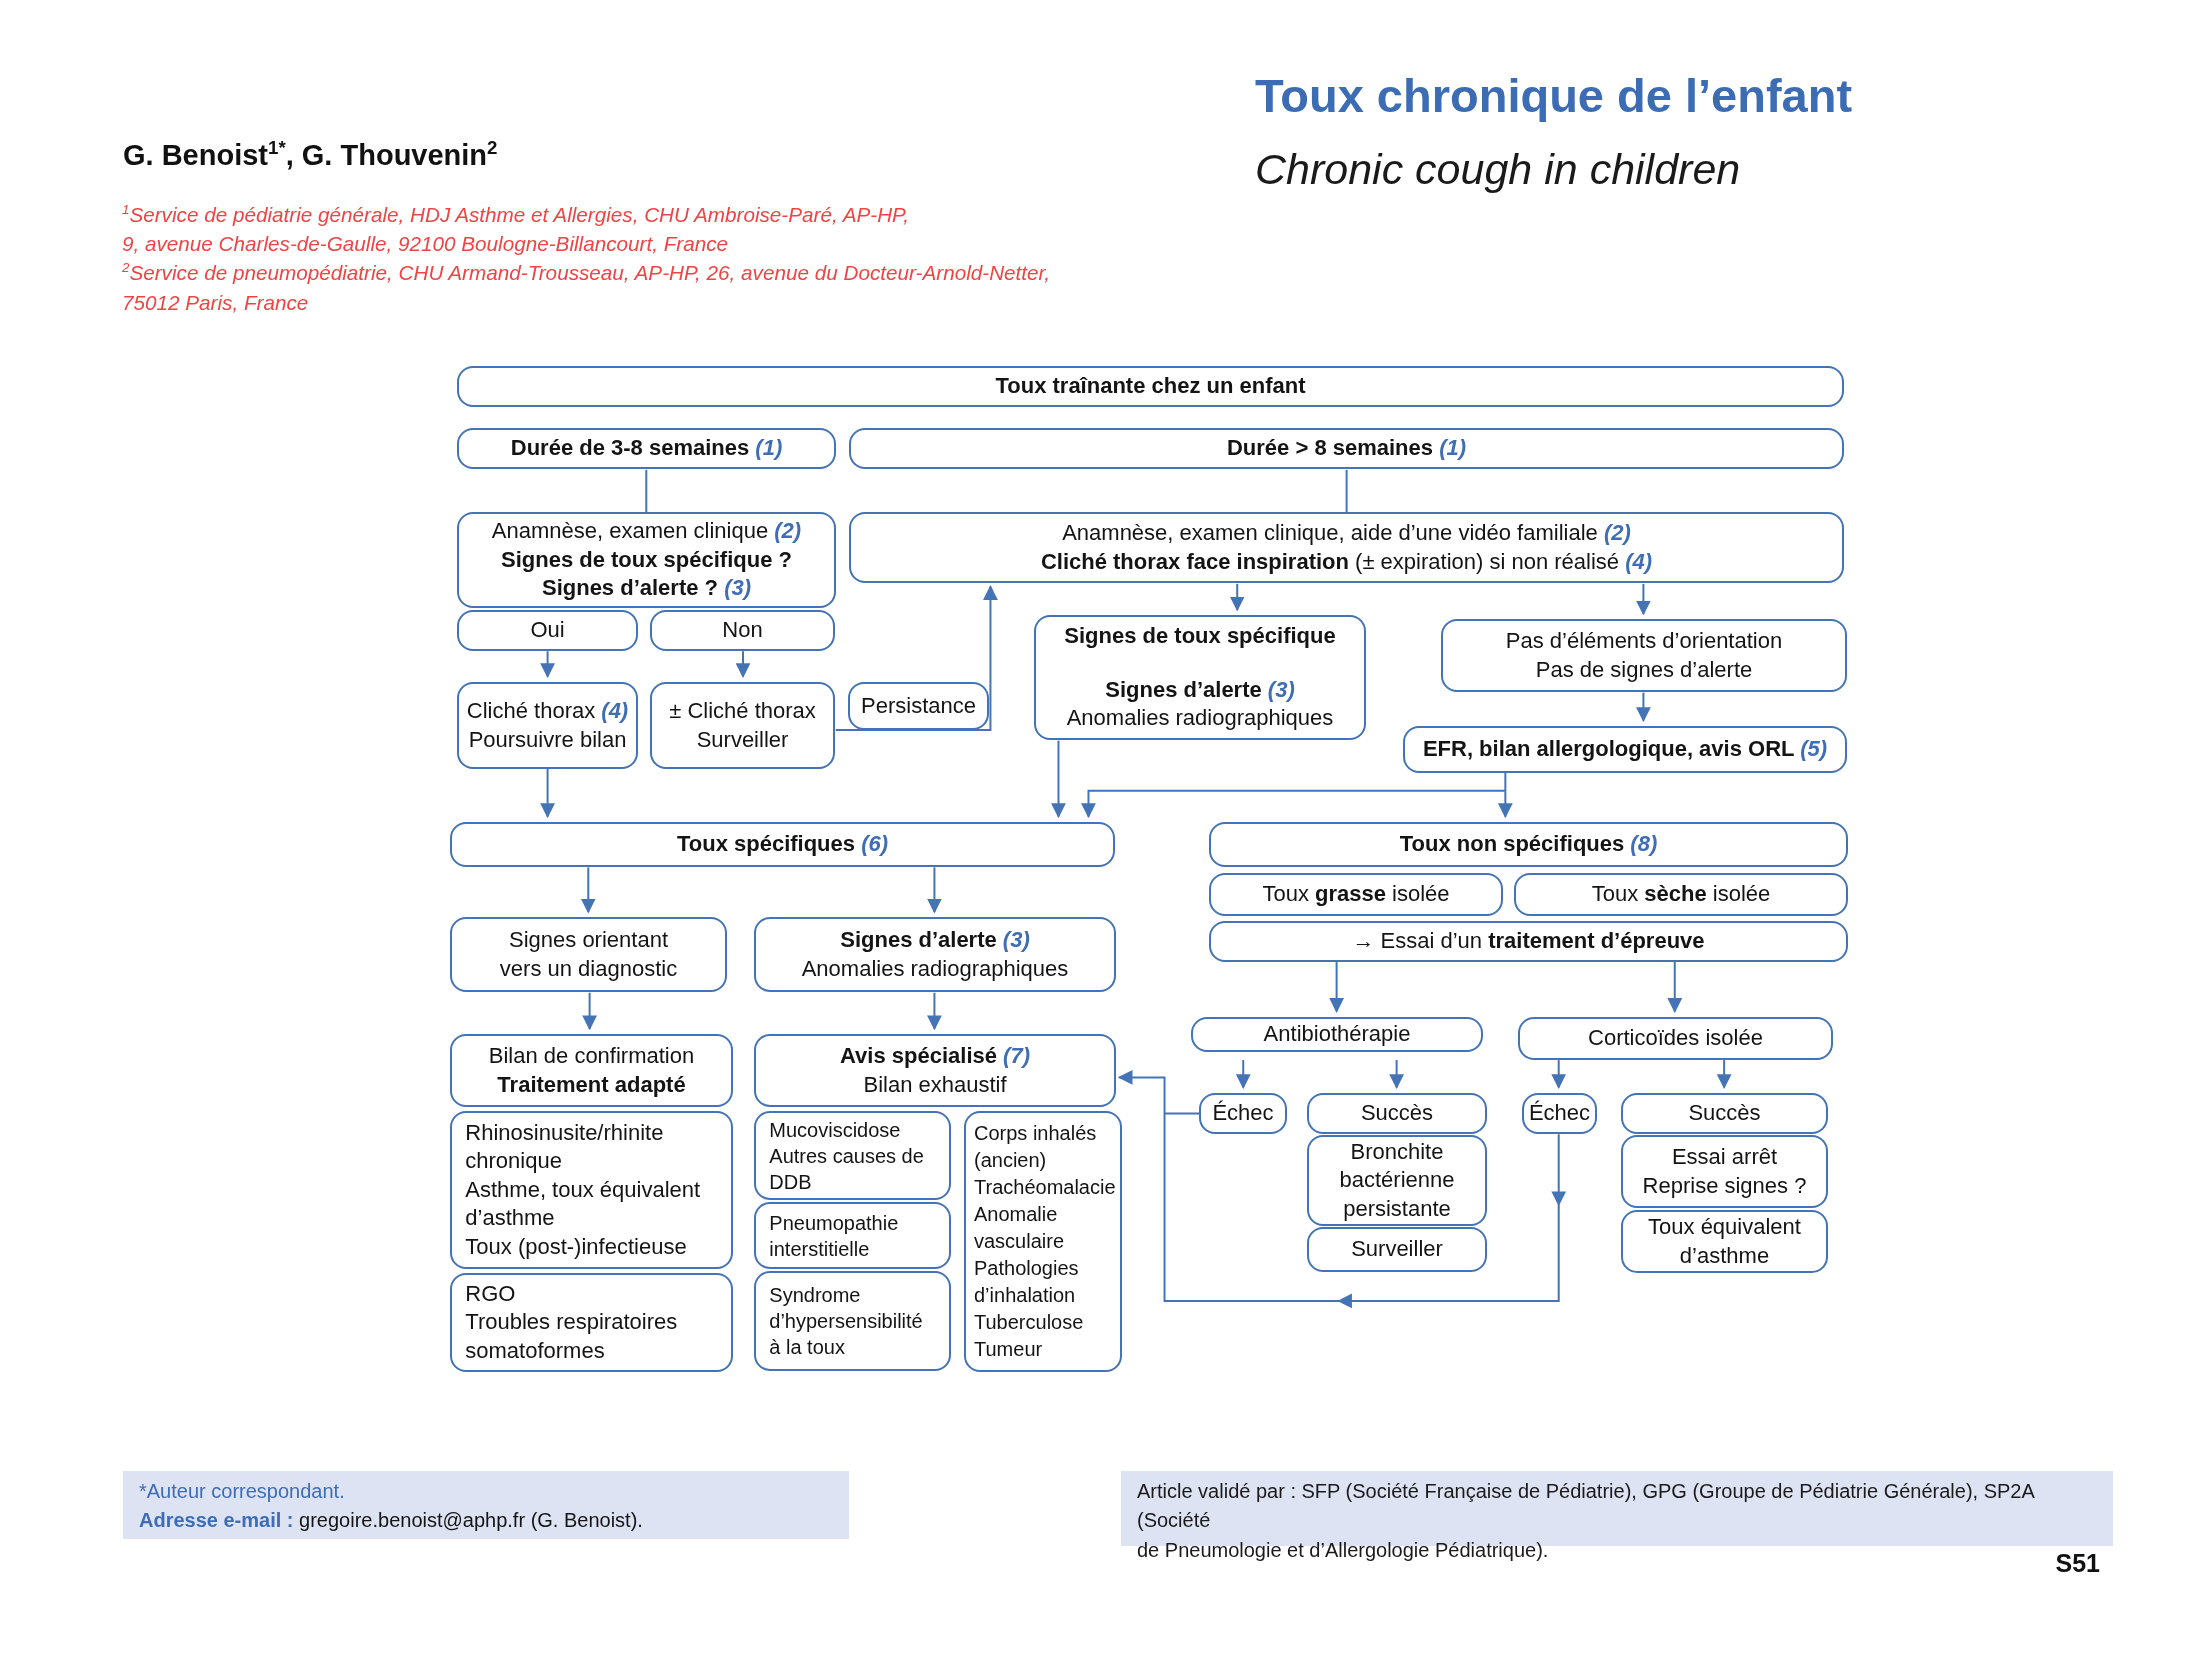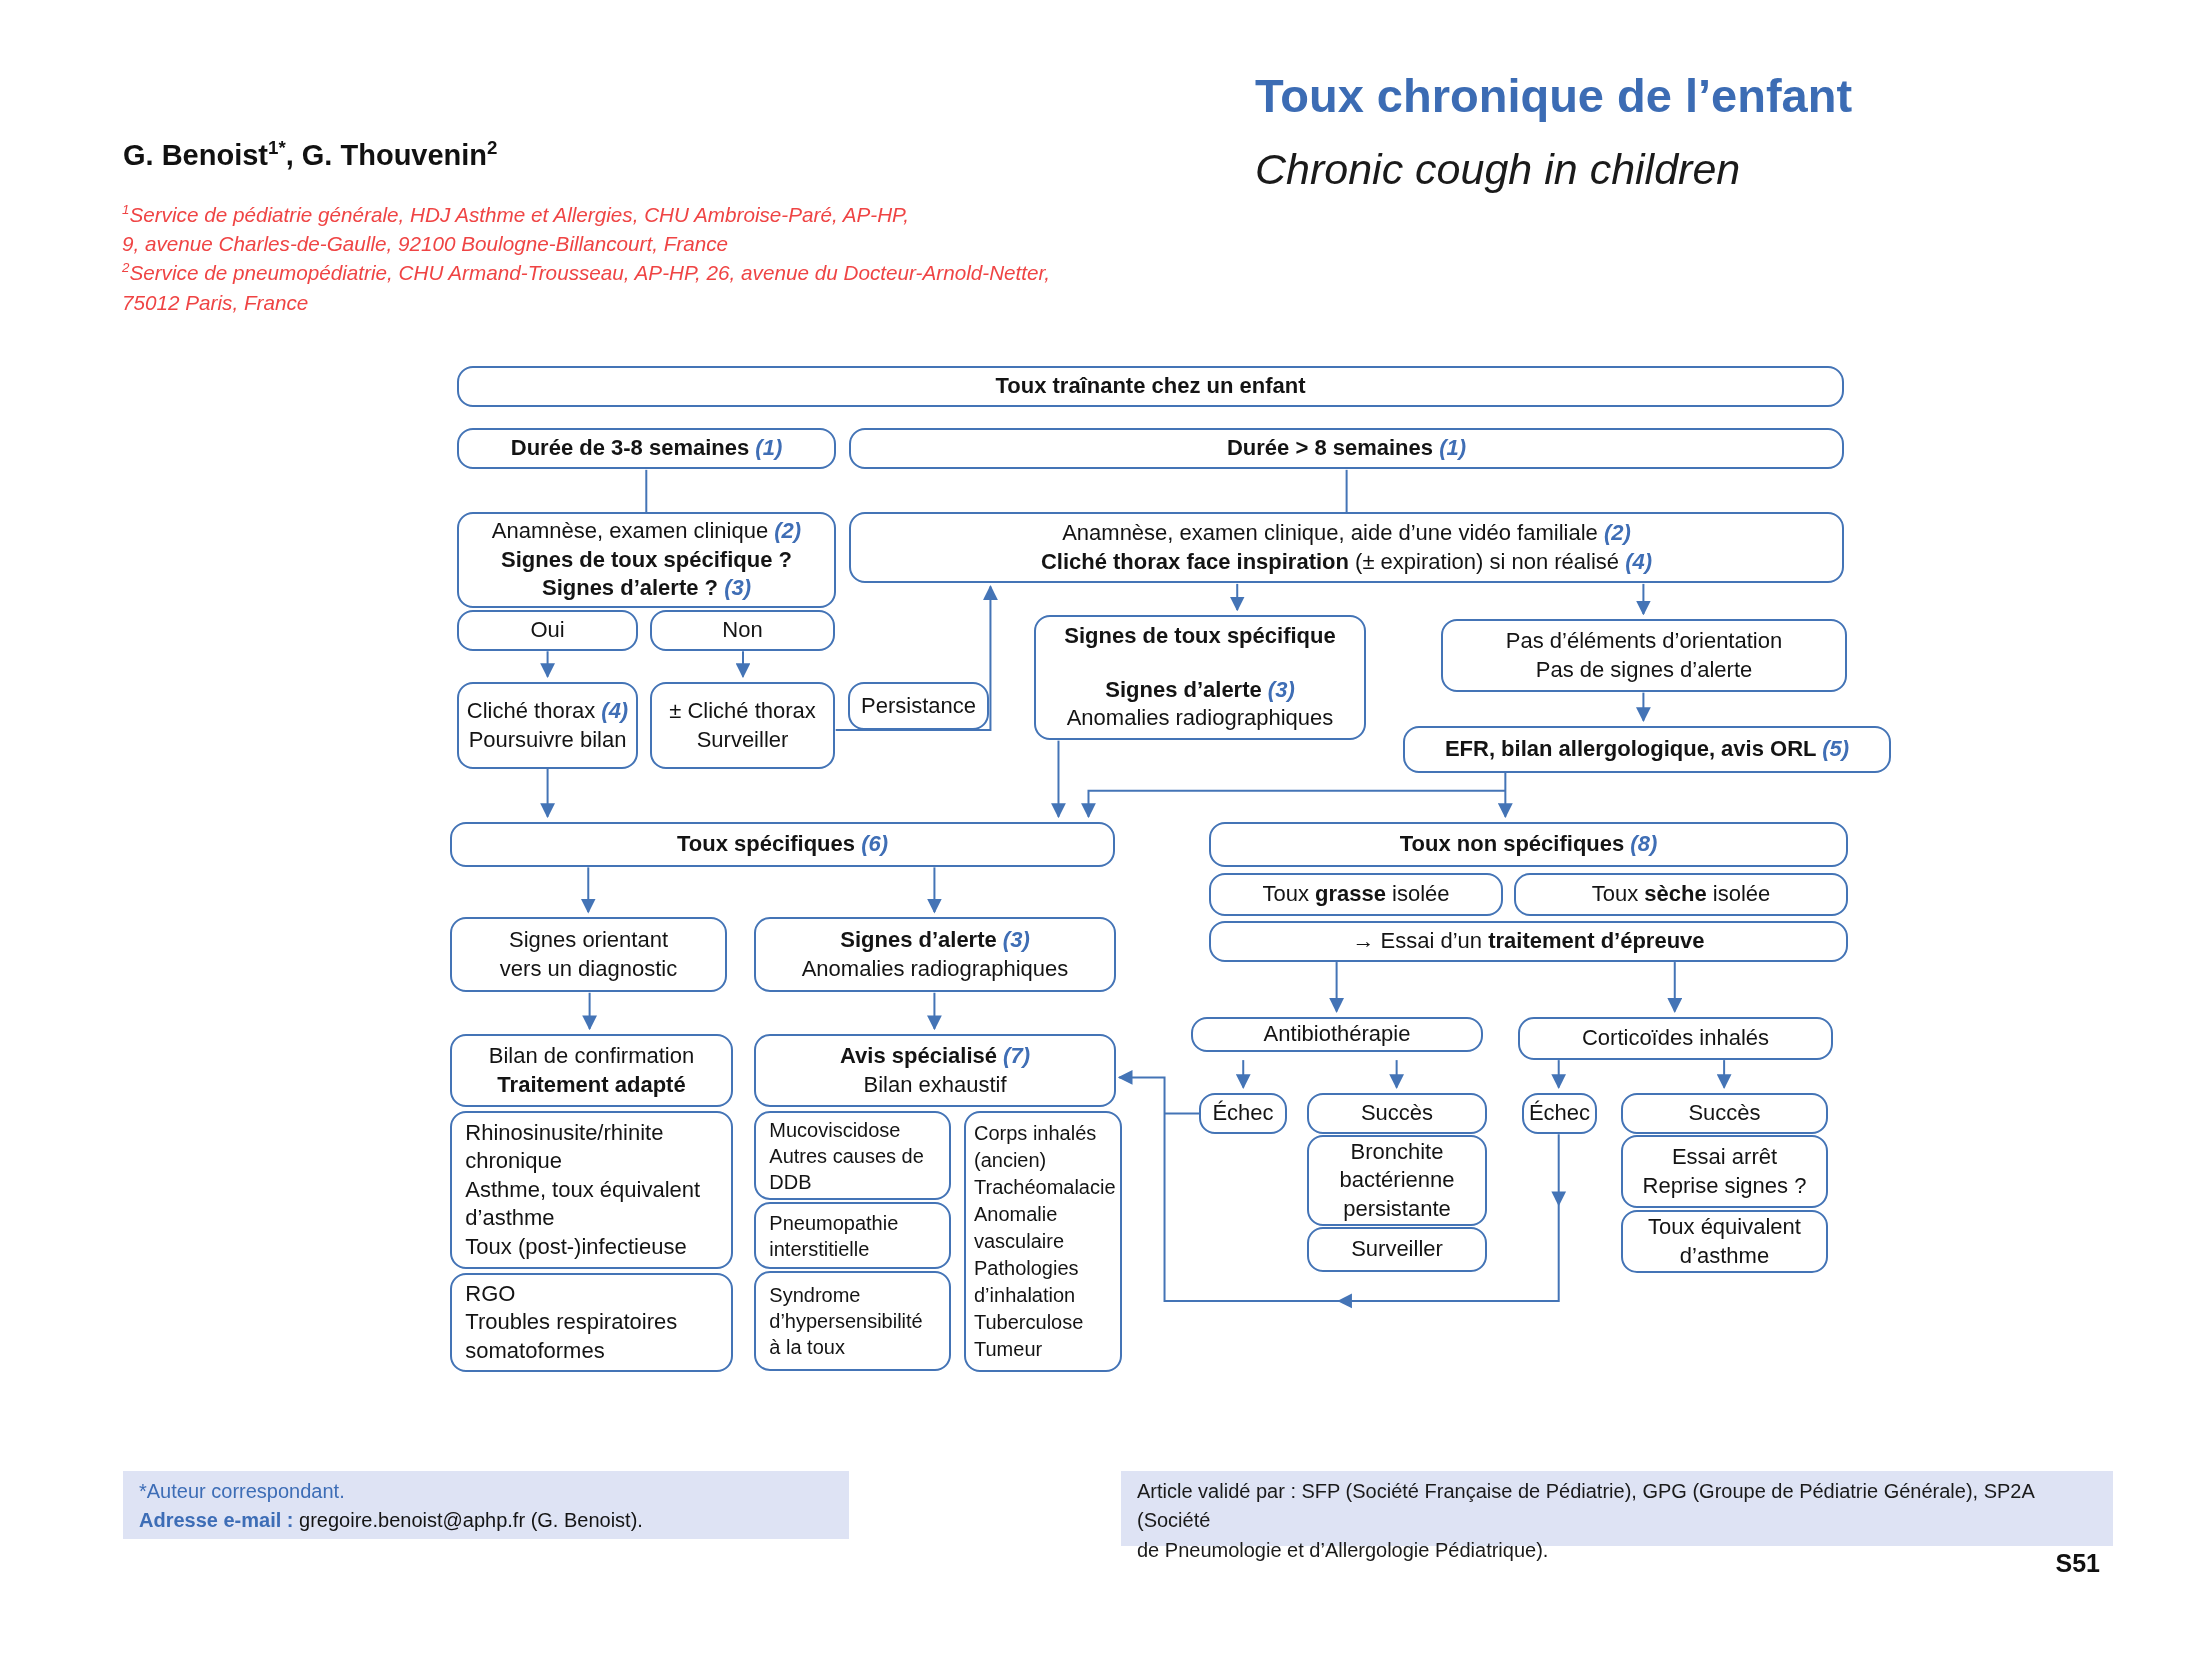--- a/index.html
+++ b/index.html
@@ -38,21 +38,21 @@
   .n-d8{left:849px;top:428px;width:995px;height:41px;}
   .n-boxA{left:457px;top:512px;width:379px;height:96px;}
   .n-boxB{left:849px;top:512px;width:995px;height:71px;}
   .n-oui{left:457px;top:610px;width:181px;height:41px;}
   .n-non{left:650px;top:610px;width:185px;height:41px;}
   .n-cliche{left:457px;top:682px;width:181px;height:87px;}
   .n-pmcliche{left:650px;top:682px;width:185px;height:87px;}
   .n-persistance{left:848px;top:682px;width:141px;height:48px;}
   .n-boxC{left:1034px;top:615px;width:332px;height:125px;}
   .n-boxD{left:1441px;top:619px;width:406px;height:73px;}
-  .n-boxE{left:1403px;top:726px;width:488px;height:47px;}
+  .n-boxE{left:1403px;top:726px;width:444px;height:47px;}
   .n-touxspec{left:450px;top:822px;width:665px;height:45px;}
   .n-touxnonspec{left:1209px;top:822px;width:639px;height:45px;}
   .n-grasse{left:1209px;top:873px;width:294px;height:43px;}
   .n-seche{left:1514px;top:873px;width:334px;height:43px;}
   .n-essai{left:1209px;top:921px;width:639px;height:41px;}
   .n-sorient{left:450px;top:917px;width:277px;height:75px;}
   .n-salerte{left:754px;top:917px;width:362px;height:75px;}
   .n-bilan{left:450px;top:1034px;width:283px;height:73px;}
   .n-avis{left:754px;top:1034px;width:362px;height:73px;}
   .n-rhino{left:450px;top:1111px;width:283px;height:158px;}
@@ -277,21 +277,21 @@
   <div class="ln">Anomalie vasculaire</div>
   <div class="ln">Pathologies d’inhalation</div>
   <div class="ln">Tuberculose</div>
   <div class="ln">Tumeur</div>
 </div>
 
 <div class="node n-antibio">
     <div class="ln">Antibiothérapie</div>
   </div>
 <div class="node n-cortico">
-    <div class="ln">Corticoïdes inhalés</div>
+    <div class="ln">Corticoïdes isolée</div>
   </div>
 
 <div class="node n-echec1">
     <div class="ln">Échec</div>
   </div>
 <div class="node n-succes1">
     <div class="ln">Succès</div>
   </div>
 
 <div class="node wrap n-bronchite">

